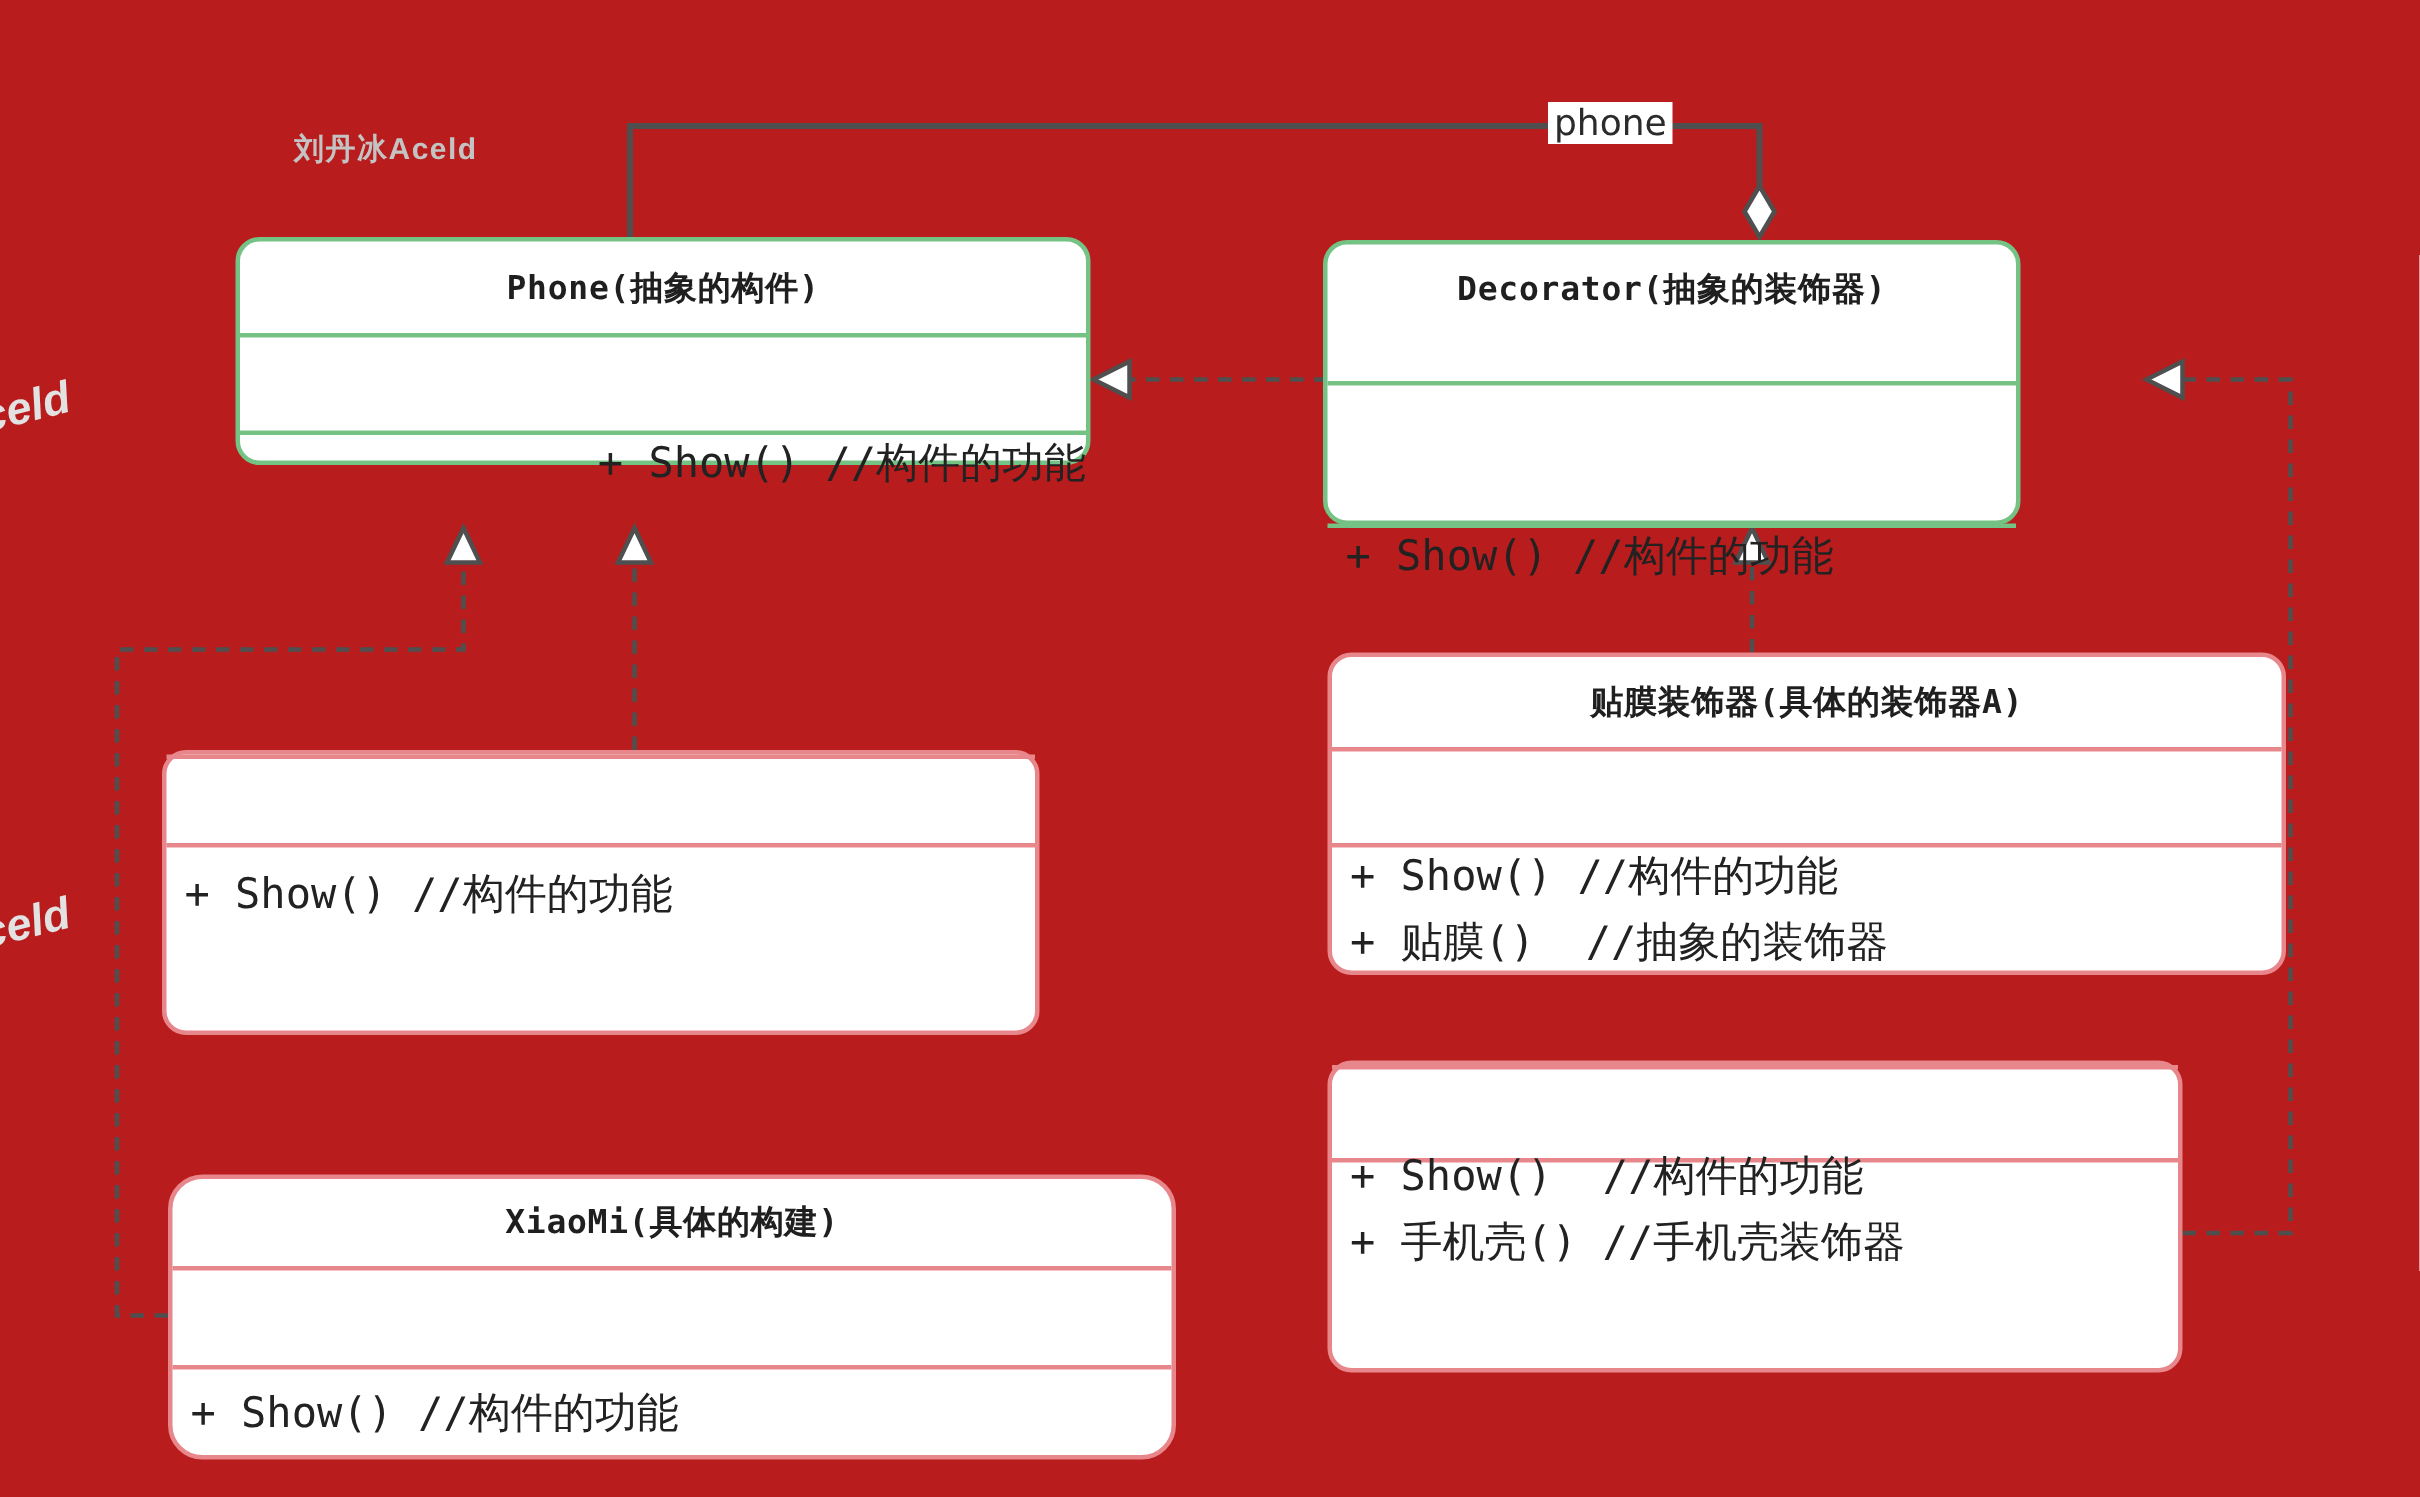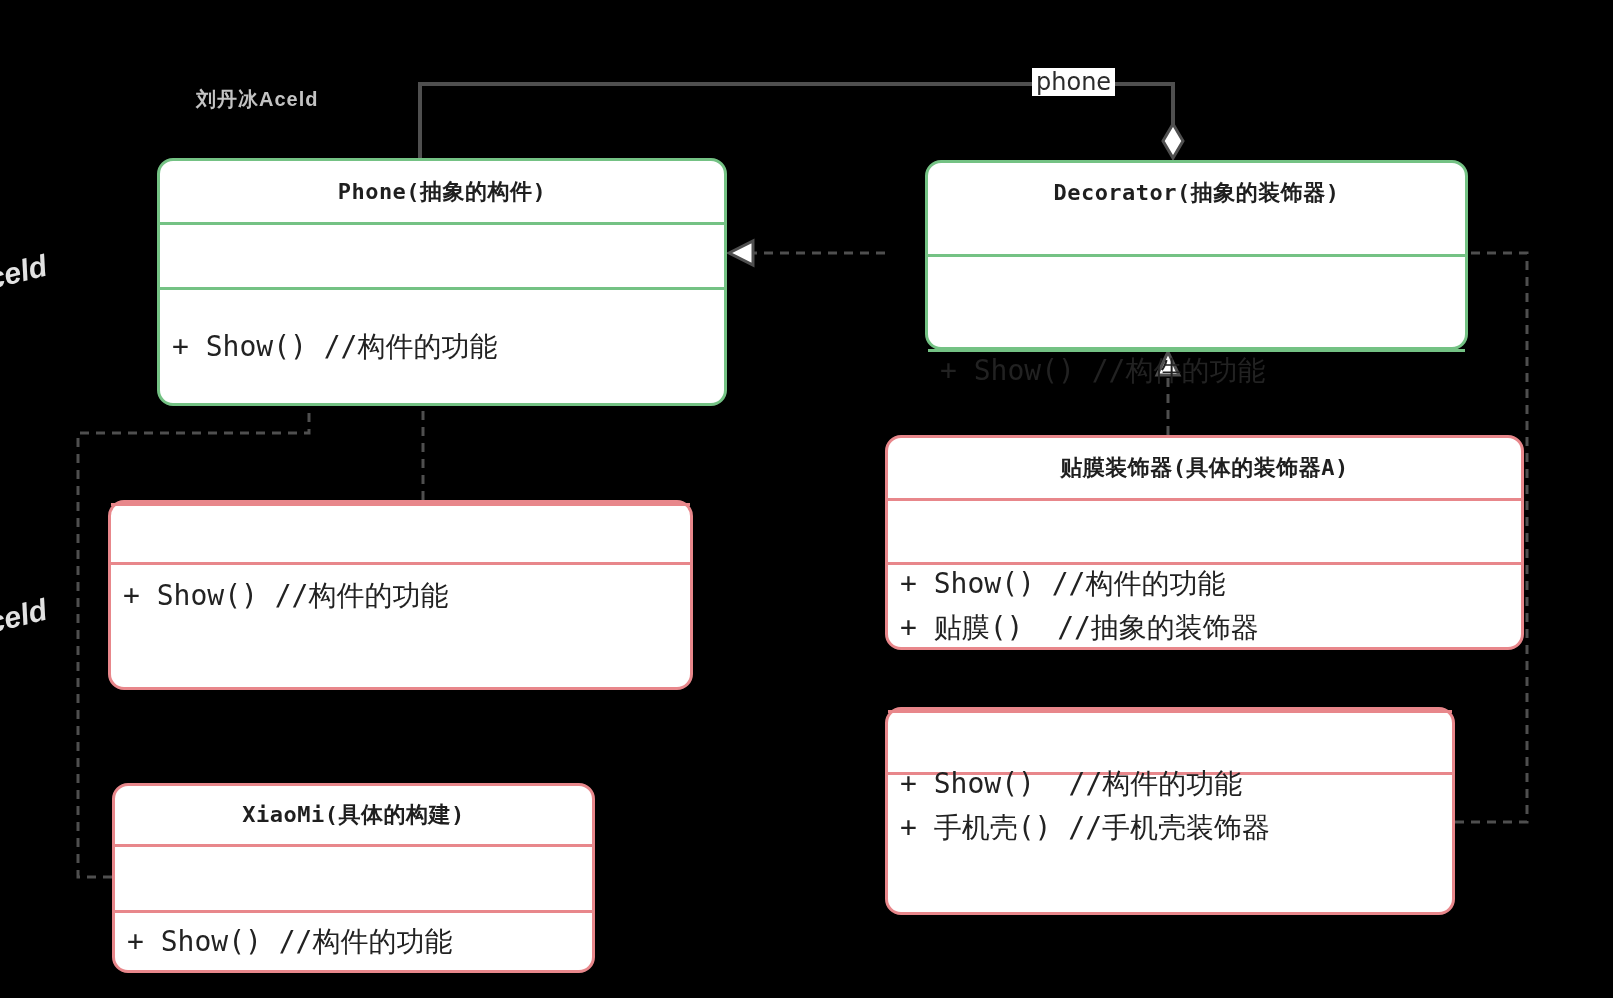--- a/index.html
+++ b/index.html
@@ -1,17 +1,17 @@
 <!DOCTYPE html>
 <html><head>
 <meta charset="utf-8">
 <style>
   html,body{margin:0;padding:0;background:#ffffff;}
   #stage{
-    position:relative;width:1613px;height:998px;background:#000000;overflow:hidden;
+    position:relative;width:1613px;height:998px;background:#b91c1c;overflow:hidden;
     font-family:"DejaVu Sans Mono","DejaVu Sans",monospace;
   }
   svg.wires{position:absolute;left:0;top:0;width:1613px;height:998px;}
 
   .uml-box{
     position:absolute;display:grid;background:#ffffff;
     border:3px solid;border-radius:16px;box-sizing:border-box;
   }
   .uml-box.green{border-color:#74c284;}
   .uml-box.red{border-color:#e8878b;}
@@ -72,44 +72,44 @@
     <path d="M 1455 822 L 1527 822 L 1527 253 L 1456 253" stroke-dasharray="9 7"></path>
     <polygon points="1431,253 1455,241 1455,265" fill="#ffffff"></polygon>
   </svg>
 
   <span class="wire-label">phone</span>
 
   <div class="wm-main">刘丹冰Aceld</div>
   <div class="wm-side s1">Aceld</div>
   <div class="wm-side s2">Aceld</div>
 
-  <div class="uml-box green" style="left:157px;top:158px;width:570px;height:248px;grid-template-rows:61px 65px auto;">
+  <div class="uml-box green" style="left:157px;top:158px;width:570px;height:152px;grid-template-rows:61px 65px auto;text-align:right;">
     <div class="uml-title">Phone(抽象的构件)</div>
     <div class="uml-attrs"></div>
     <div class="uml-methods">
       <div class="m">+ Show() //构件的功能</div>
     </div>
   </div>
 
-  <div class="uml-box green" style="left:925px;top:160px;width:543px;height:190px;grid-template-rows:59px 63px auto;gap:32px;">
+  <div class="uml-box green" style="left:882px;top:160px;width:465px;height:190px;grid-template-rows:59px 63px auto;gap:32px;">
     <div class="uml-title">Decorator(抽象的装饰器)</div>
     <div class="uml-attrs"></div>
     <div class="uml-methods">
       <div class="m">+ Show() //构件的功能</div>
     </div>
   </div>
 
   <div class="uml-box red" style="left:108px;top:500px;width:585px;height:190px;grid-template-rows:59px 65px auto;">
     <div class="uml-attrs"></div>
     <div class="uml-methods">
       <div class="m">+ Show() //构件的功能</div>
     </div>
   </div>
 
-  <div class="uml-box red" style="left:112px;top:783px;width:483px;height:190px;grid-template-rows:58px 66px auto;">
+  <div class="uml-box red" style="left:112px;top:783px;width:672px;height:190px;grid-template-rows:58px 66px auto;border-radius:23px;">
     <div class="uml-title">XiaoMi(具体的构建)</div>
     <div class="uml-attrs"></div>
     <div class="uml-methods">
       <div class="m">+ Show() //构件的功能</div>
     </div>
   </div>
 
   <div class="uml-box red" style="left:885px;top:435px;width:639px;height:215px;grid-template-rows:60px 64px auto;">
     <div class="uml-title">贴膜装饰器(具体的装饰器A)</div>
     <div class="uml-attrs"></div>

